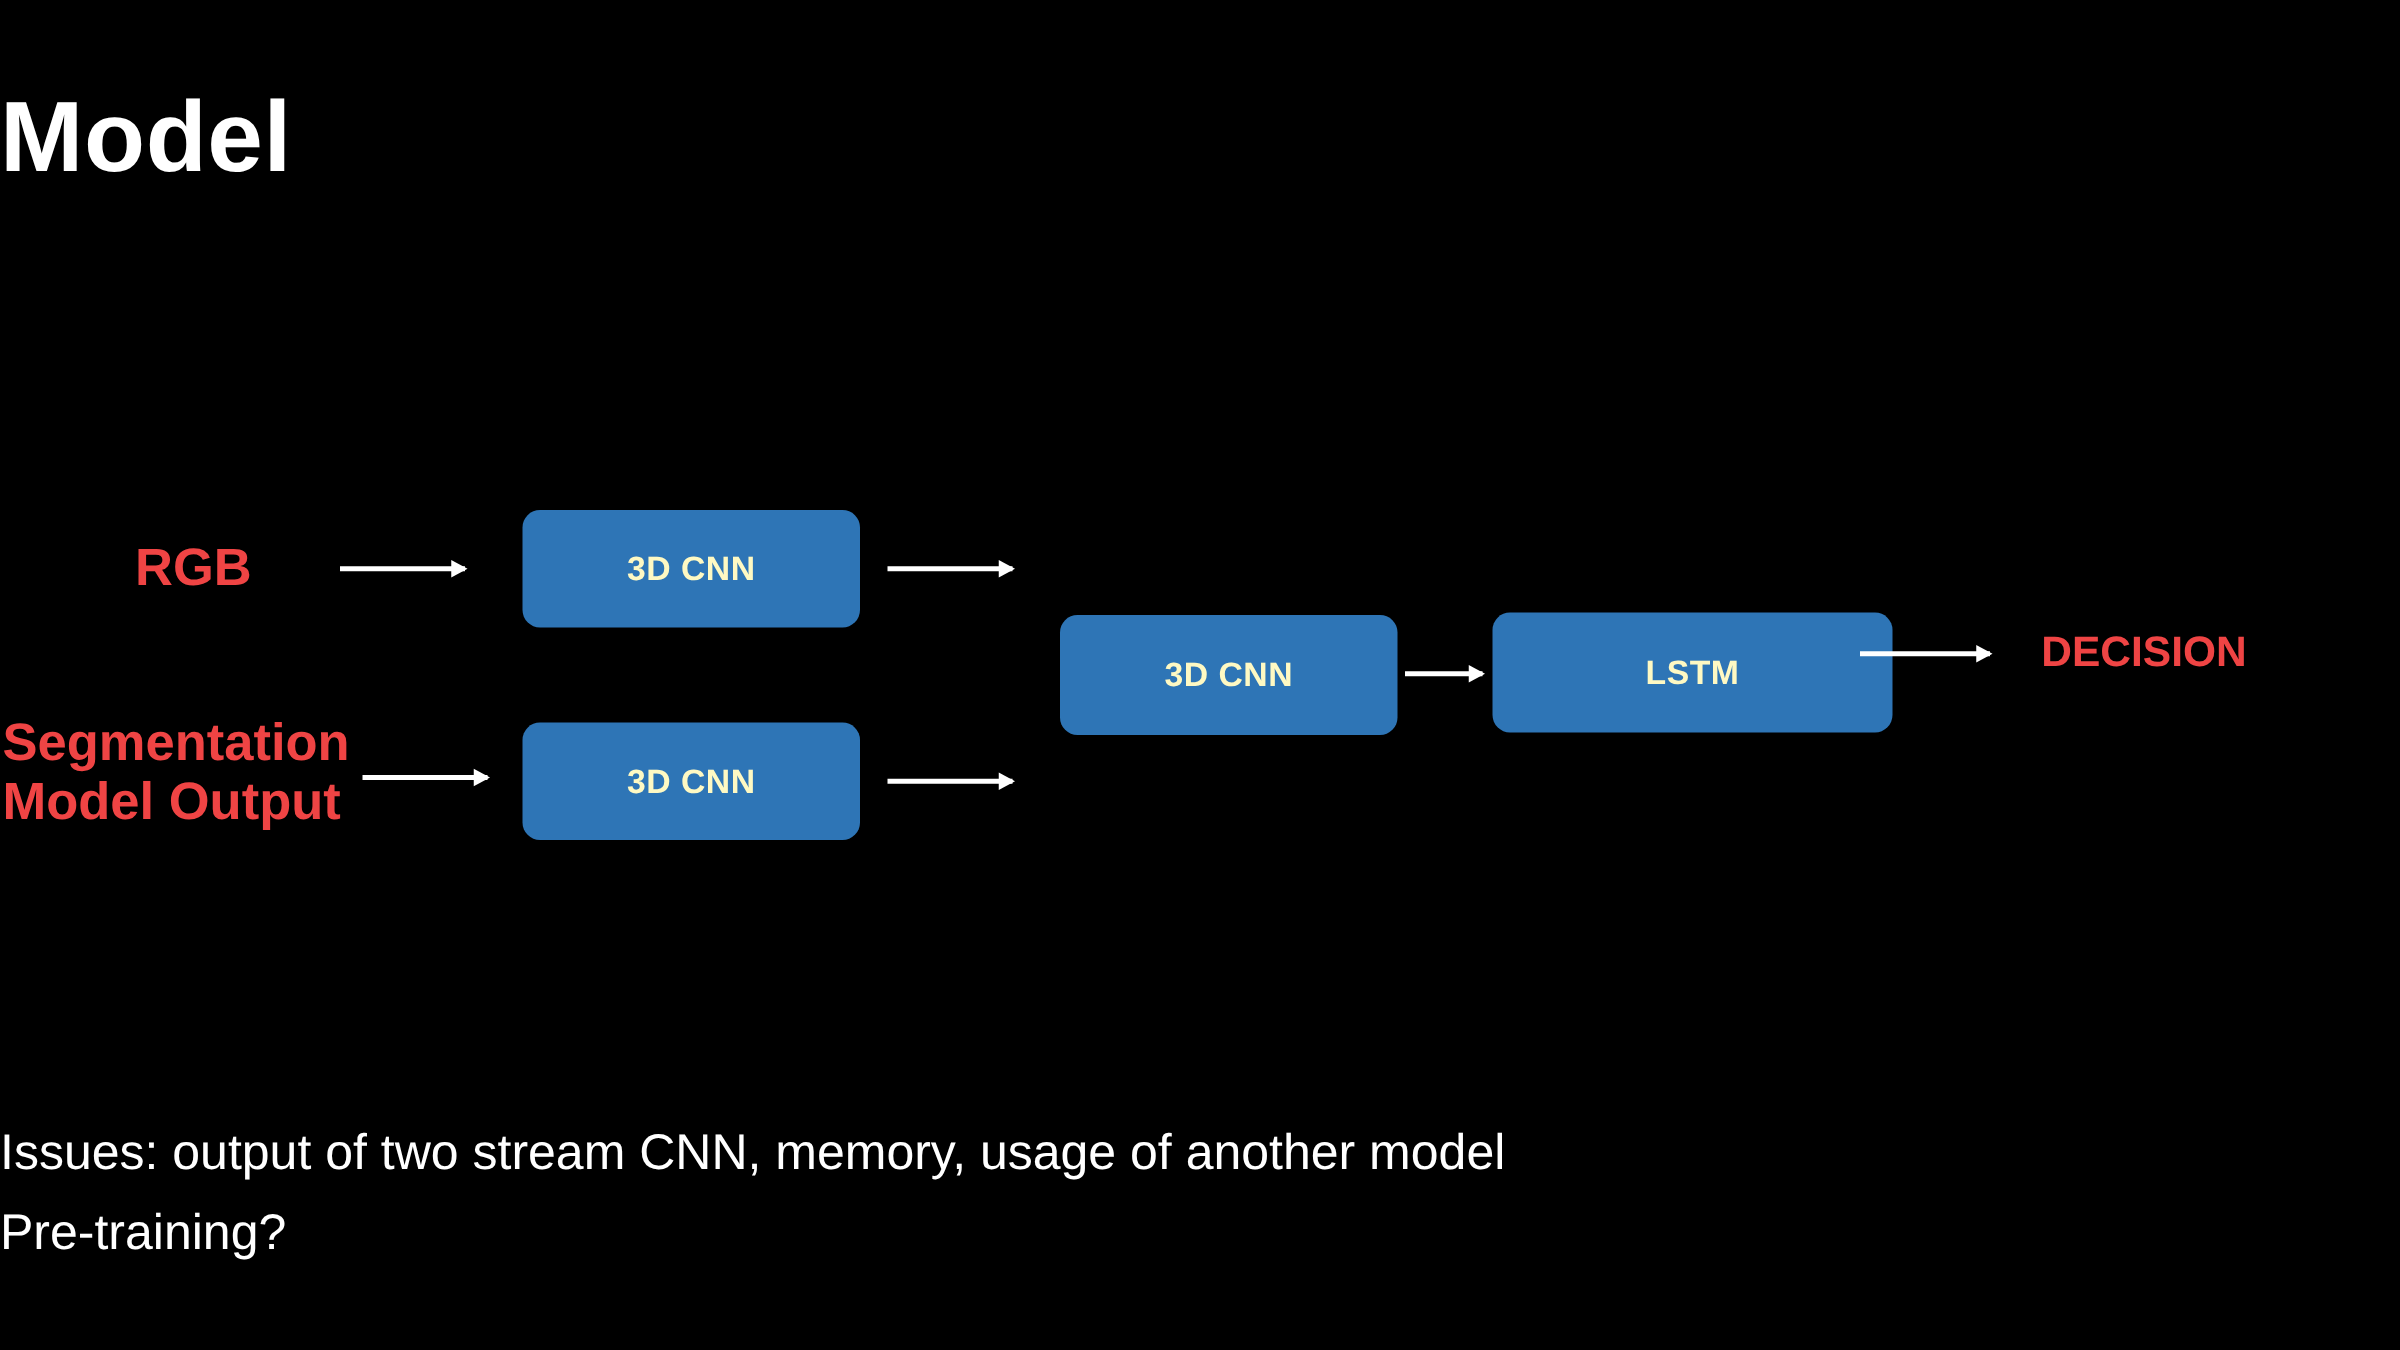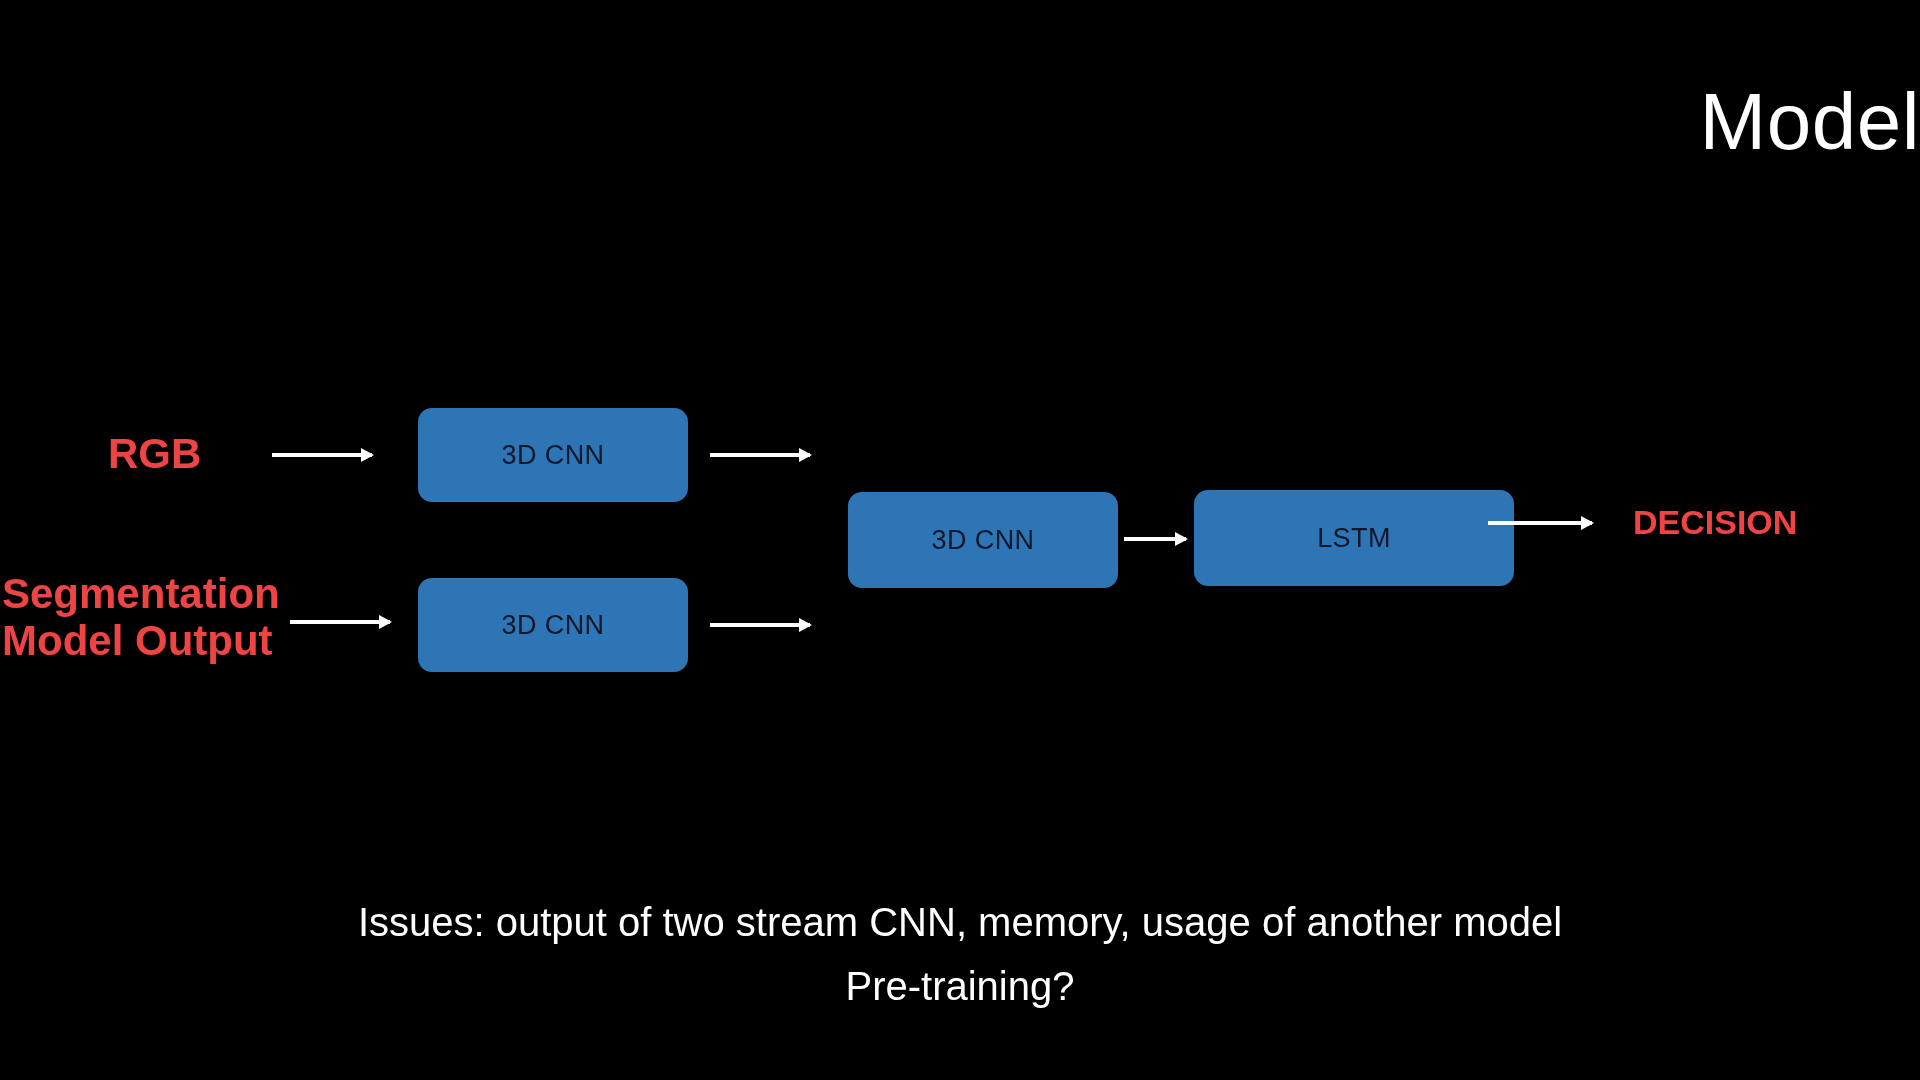--- a/index.html
+++ b/index.html
@@ -19,25 +19,25 @@
   .slide {
     position: absolute;
     inset: 0;
     background: #000000;
   }
 
   
   .slide-title {
     position: absolute;
     left: 0;
-    top: 80px;
+    top: 68px;
     width: 1920px;
-    text-align: right;
+    text-align: left;
     font-size: 80px;
-    font-weight: 400;
+    font-weight: 700;
     line-height: 1.05;
     color: #ffffff;
     letter-spacing: 0.5px;
   }
 
   
   .diagram {
     position: absolute;
     left: 0;
     top: 0;
@@ -49,22 +49,22 @@
     position: absolute;
     background: #2E75B6;
     border-radius: 14px;
     display: flex;
     align-items: center;
     justify-content: center;
     box-shadow: 0 2px 4px rgba(0,0,0,0.45);
   }
   .node-label {
     font-size: 27px;
-    font-weight: 400;
-    color: #0f172a;
+    font-weight: 700;
+    color: #fef9c3;
     letter-spacing: 0.4px;
     white-space: nowrap;
   }
 
   
   #box-cnn-rgb   { left: 418px; top: 408px; width: 270px; height: 94px; }
   #box-cnn-seg   { left: 418px; top: 578px; width: 270px; height: 94px; }
   #box-cnn-fuse  { left: 848px; top: 492px; width: 270px; height: 96px; }
   #box-lstm      { left: 1194px; top: 490px; width: 320px; height: 96px; }
 
@@ -103,21 +103,20 @@
   #arrow-cnn-seg-out  { left: 710px;  top: 623px; width: 100px; }
   #arrow-fuse-to-lstm { left: 1124px; top: 537px; width: 62px; }
   #arrow-lstm-to-dec  { left: 1488px; top: 521px; width: 104px; }
 
   
   .footer {
     position: absolute;
     left: 0;
     top: 890px;
     width: 1920px;
-    text-align: center;
   }
   .footer-line {
     display: block;
     font-size: 40px;
     font-weight: 400;
     color: #ffffff;
     line-height: 1.6;
     white-space: nowrap;
   }
 </style>

